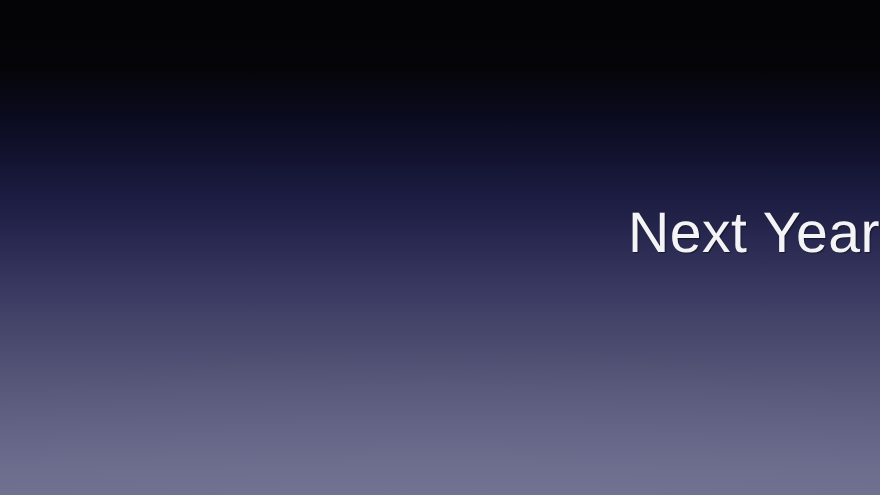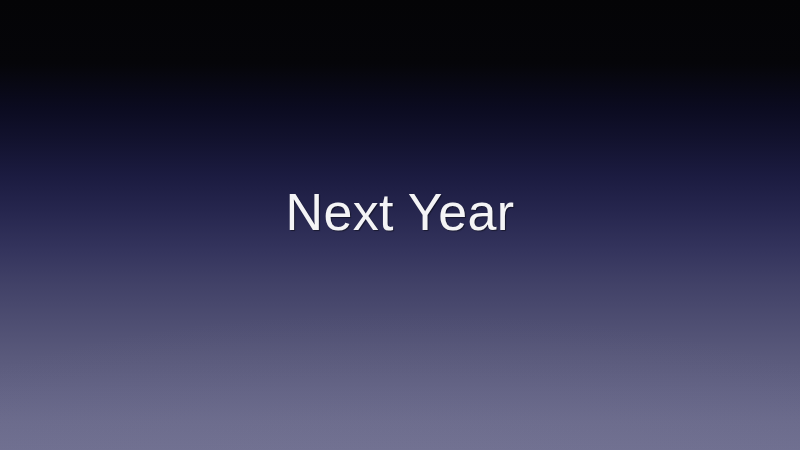--- a/index.html
+++ b/index.html
@@ -52,21 +52,21 @@
   }
 
   #slide-title-wrap {
     position: absolute;
     left: 0;
     right: 0;
     top: 0;
     height: 428px;
     display: flex;
     align-items: center;
-    justify-content: center;
+    justify-content: flex-end;
   }
 
   #slide-title {
     margin: 0;
     color: #f4f4f6;
     font-family: "Liberation Sans", sans-serif;
     font-size: 52px;
     font-weight: 300;
     letter-spacing: 0.4px;
     line-height: 1;

